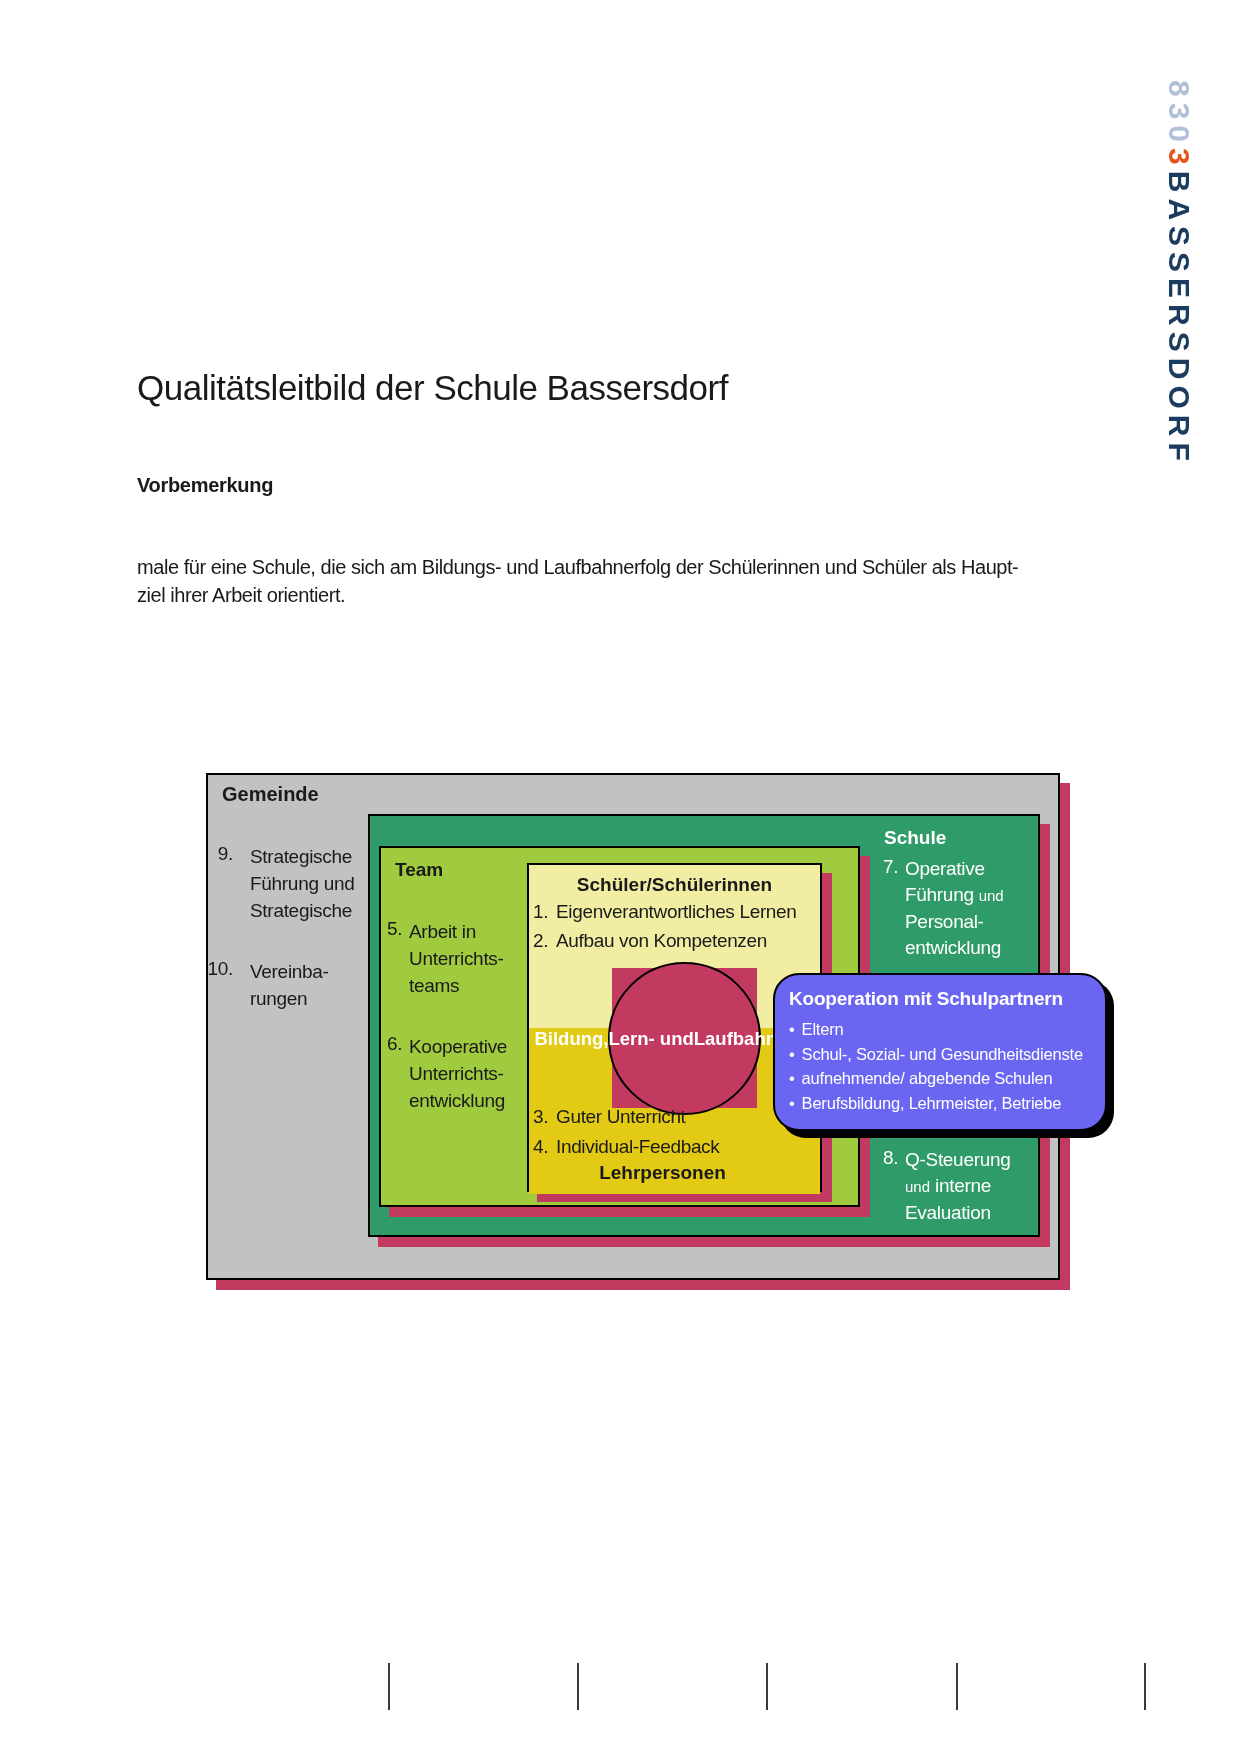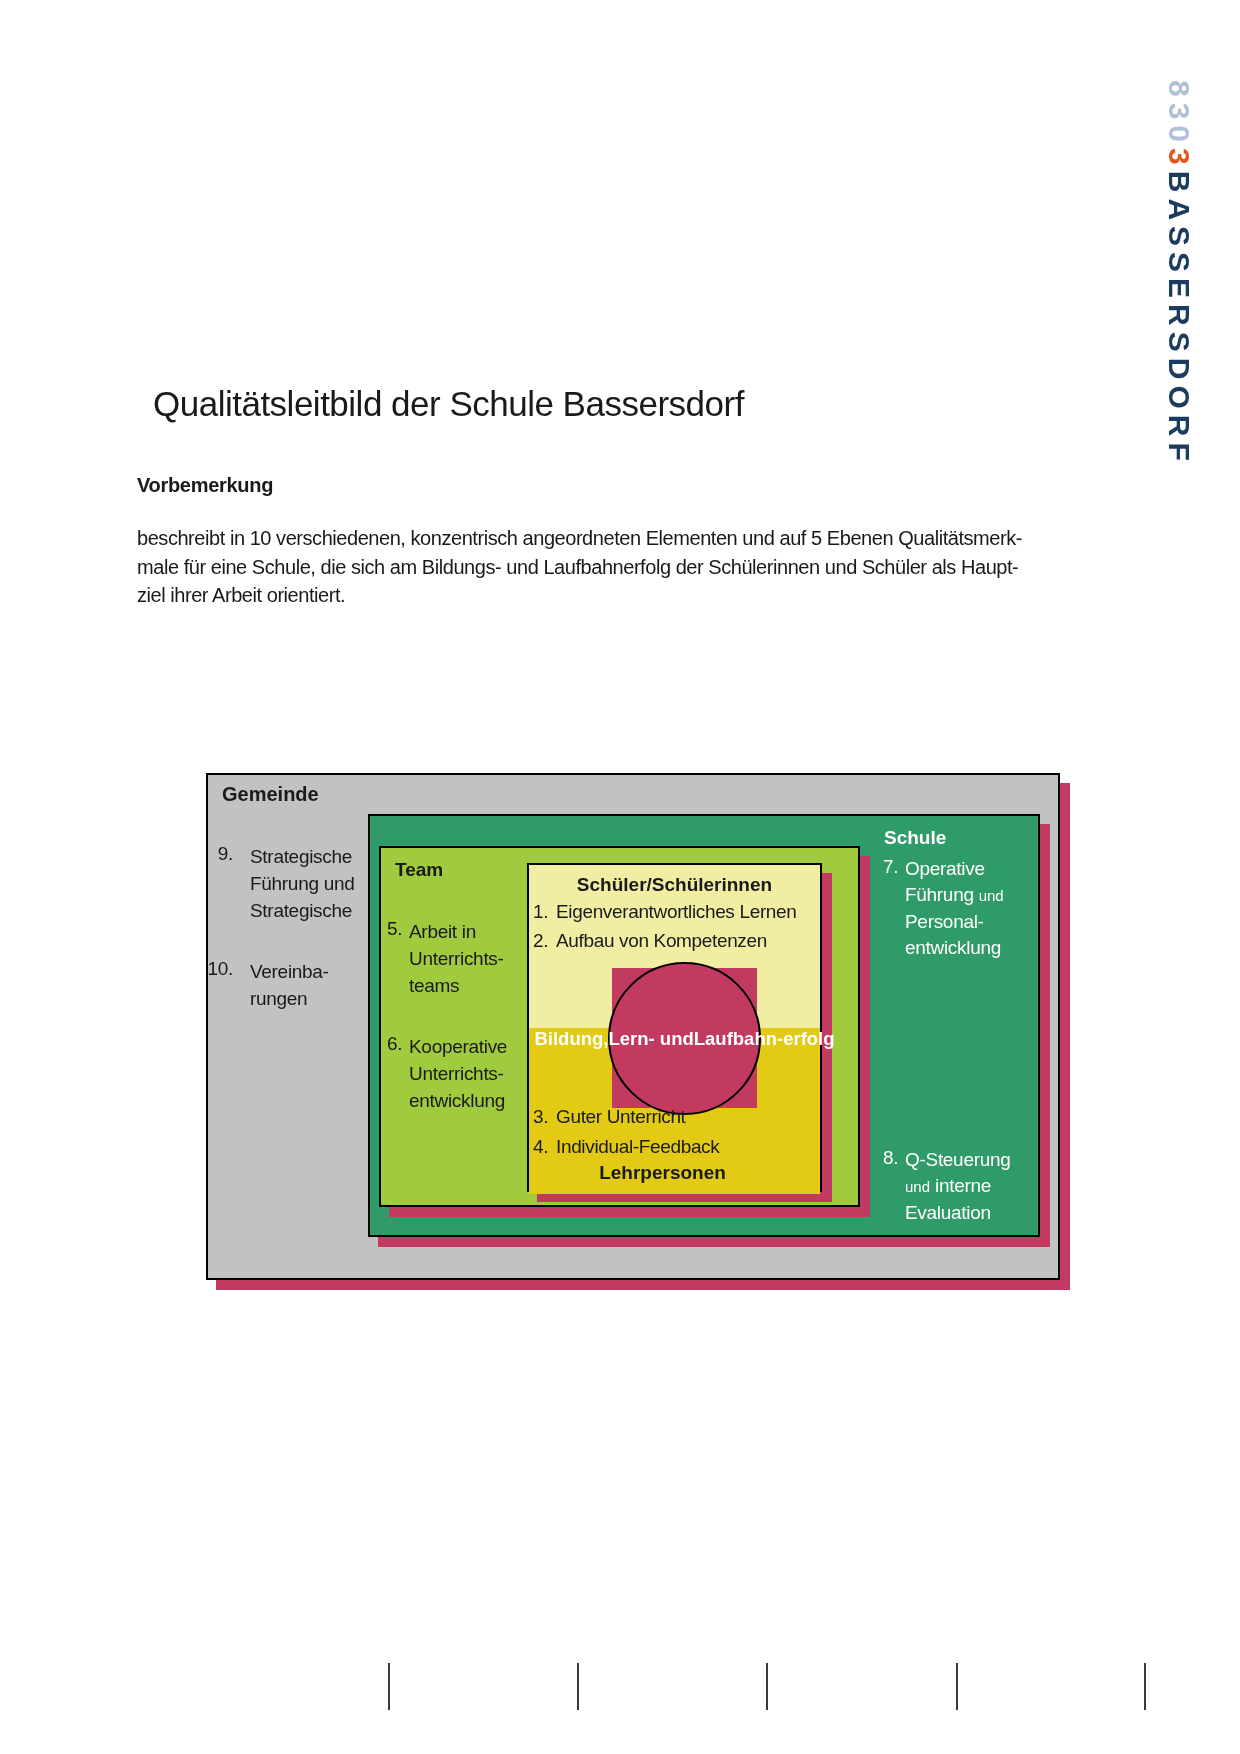--- a/index.html
+++ b/index.html
@@ -12,21 +12,21 @@
   .logo{
     position:absolute;left:1196px;top:80px;
     transform:rotate(90deg);transform-origin:top left;
     font-weight:bold;font-size:30px;letter-spacing:6px;white-space:nowrap;
   }
   .lg-light{color:#b2bfd8;}
   .lg-accent{color:#e5551a;}
   .lg-dark{color:#1b3b5f;}
   
   .title{
-    position:absolute;left:137px;top:368px;margin:16px;
+    position:absolute;left:137px;top:368px;margin:0;
     font-size:35px;font-weight:400;letter-spacing:-0.5px;white-space:nowrap;
   }
   .intro-heading{
     position:absolute;left:137px;top:474px;
     font-size:20px;font-weight:bold;letter-spacing:-0.3px;white-space:nowrap;
   }
   .intro-line{
     position:absolute;left:137px;
     font-size:20px;letter-spacing:-0.45px;white-space:nowrap;
   }
@@ -78,21 +78,20 @@
 
 <div class="page">
 
   <div class="logo">
     <span class="lg-light">830</span><span class="lg-accent">3</span><span class="lg-dark">BASSERSDORF</span>
   </div>
 
   <h1 class="title">Qualitätsleitbild der Schule Bassersdorf</h1>
 
   <div class="intro-heading">Vorbemerkung</div>
-  <div class="intro-line" style="top:527px">beschreibt in 10 verschiedenen, konzentrisch angeordneten Elementen und auf 5 Ebenen Qualitätsmerk-</div>
   <div class="intro-line" style="top:556px">male für eine Schule, die sich am Bildungs- und Laufbahnerfolg der Schülerinnen und Schüler als Haupt-</div>
   <div class="intro-line" style="top:584px">ziel ihrer Arbeit orientiert.</div>
 
   <div class="dbox shadow gemeinde"></div>
   <div class="dbox shadow schule"></div>
   <div class="dbox shadow team"></div>
   <div class="dbox shadow schueler">
     <div class="sy-bottom"></div>
   </div>
   <div class="kern-square"></div>
@@ -171,20 +170,27 @@
   </div>
   <div class="item lh26 white" style="left:883px;top:1147px;">
     <span class="num sch-num">8.</span>
     <span class="lines">
       <span class="ln">Q-Steuerung</span>
       <span class="ln"><span class="small-und">und</span><span> interne</span></span>
       <span class="ln">Evaluation</span>
     </span>
   </div>
 
+  <div class="koop">
+    <div class="koop-title">Kooperation mit Schulpartnern</div>
+    <div class="koop-bullet">Eltern</div>
+    <div class="koop-bullet">Schul-, Sozial- und Gesundheitsdienste</div>
+    <div class="koop-bullet">aufnehmende/ abgebende Schulen</div>
+    <div class="koop-bullet">Berufsbildung, Lehrmeister, Betriebe</div>
+  </div>
 
   <div class="fold-mark" style="left:388px;"></div>
   <div class="fold-mark" style="left:577px;"></div>
   <div class="fold-mark" style="left:766px;"></div>
   <div class="fold-mark" style="left:956px;"></div>
   <div class="fold-mark" style="left:1144px;"></div>
 
 </div>
 
 </body></html>

